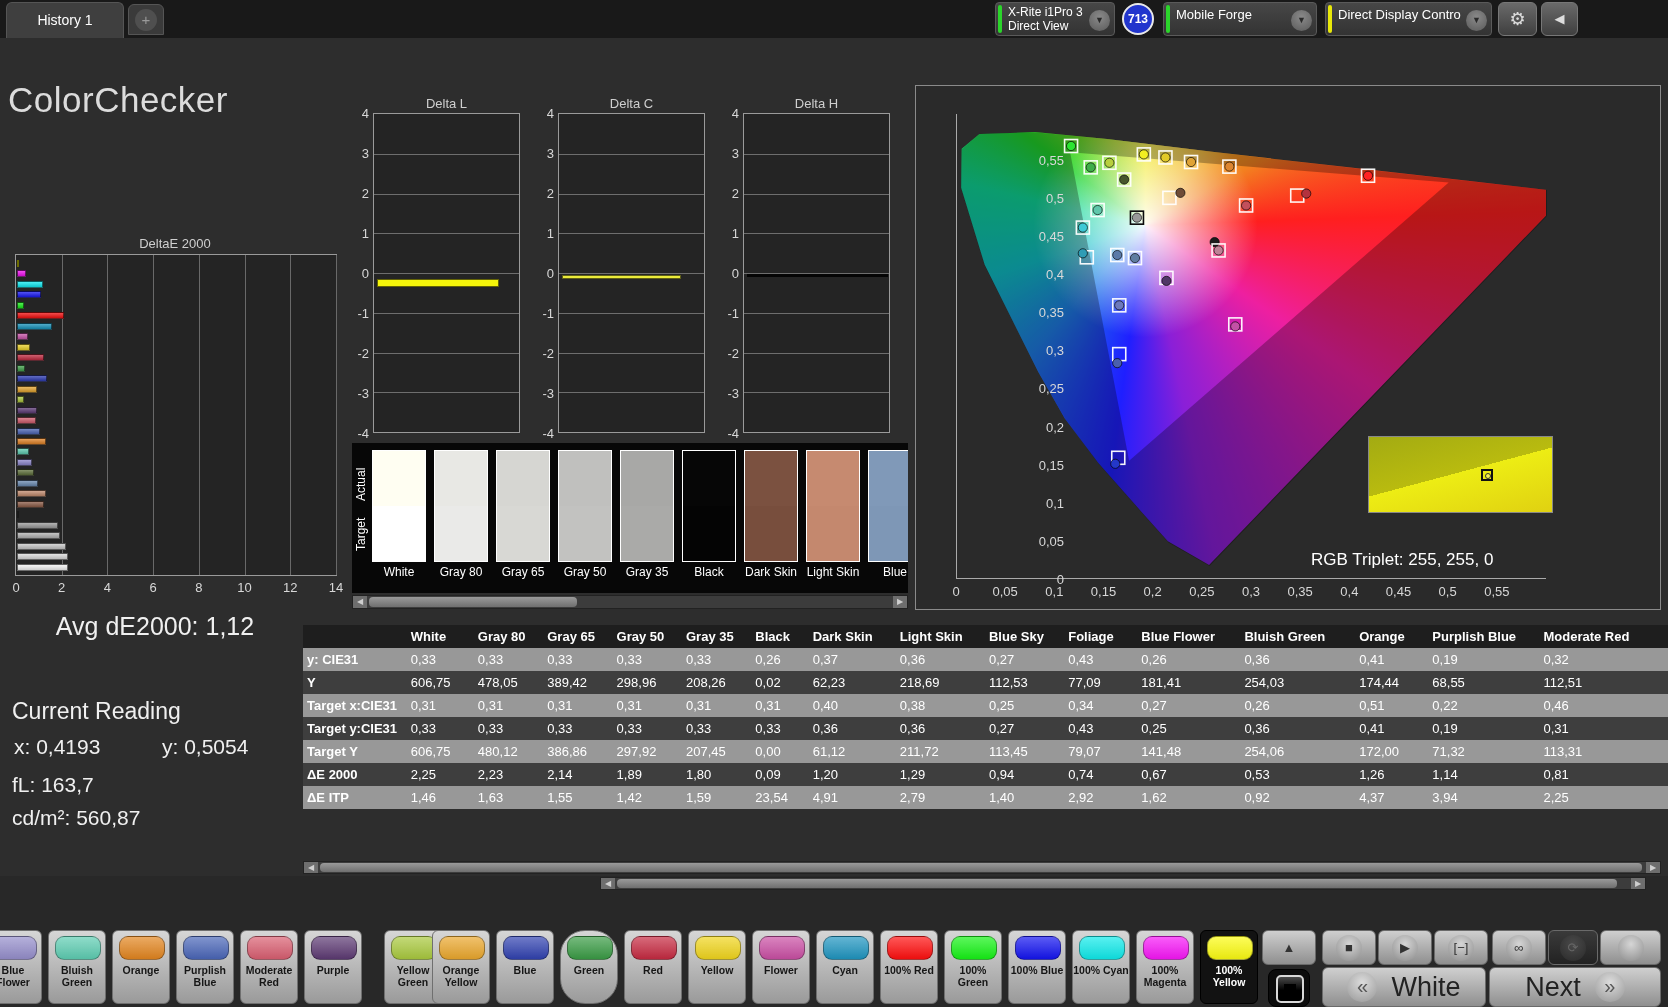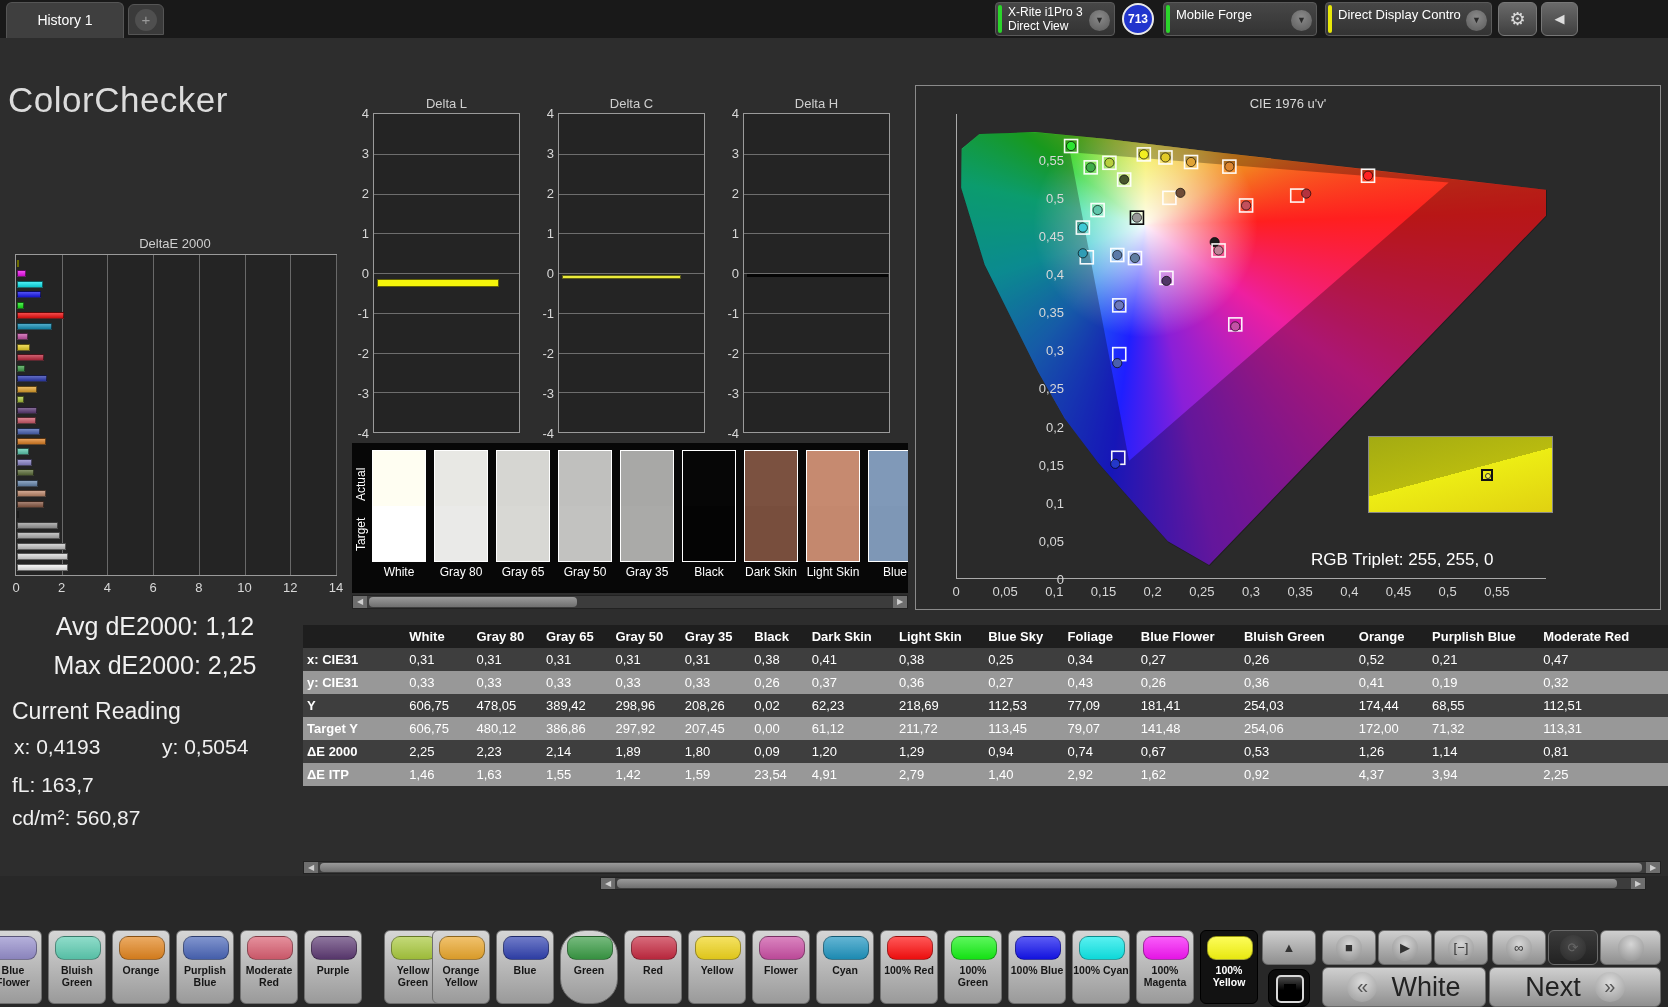--- a/index.html
+++ b/index.html
@@ -324,21 +324,20 @@
         <div class="sw-label" style="left: 516px;">Blue</div>
       </div>
   </div>
   <div class="hscroll" style="left:352px;top:595px;width:556px;height:14px;">
     <span class="btn" style="left:0;">◀</span>
     <span class="thumb" style="left:16px;width:208px;"></span>
     <span class="btn" style="right:0;">▶</span>
   </div>
 
   <div class="cie-panel">
-    <div class="cie-title">CIE 1976 u'v'</div>
     <div class="cie-plot">
       <div class="horseshoe"></div>
       <svg class="cie-svg" id="cieSvg" width="590" height="465" viewBox="0 0 590 465">
         <path d="M252.6,452 L211.4,428.4 L184.8,398.7 L141.6,349.8 L108.2,304.9 L81.6,258.5 L27.5,151.2 L3.9,74 L4.9,35.1 L22.6,19.8 L77.7,18.3 L150.5,25.1 L257.6,38.1 L396.3,54.1 L511.3,67.1 L612.6,78.5 Z M113.1,38.2 L491.7,68.6 L172.1,346.8 Z" fill="rgba(0,0,0,0.28)" fill-rule="evenodd"></path>
       <rect x="107.56666666666668" y="25.516393442622963" width="13" height="13" fill="none" stroke="rgba(255,255,255,0.95)" stroke-width="1.6"></rect>
           <circle cx="114.06666666666668" cy="32.01639344262296" r="4.6" fill="#2ce432" stroke="rgba(0,0,0,0.65)" stroke-width="1"></circle>
           <rect x="127.23333333333335" y="46.860655737704874" width="13" height="13" fill="none" stroke="rgba(255,255,255,0.95)" stroke-width="1.6"></rect>
           <circle cx="133.73333333333335" cy="53.360655737704874" r="4.6" fill="#3fae4a" stroke="rgba(0,0,0,0.65)" stroke-width="1"></circle>
           <rect x="145.91666666666669" y="42.2868852459016" width="13" height="13" fill="none" stroke="rgba(255,255,255,0.95)" stroke-width="1.6"></rect>
           <circle cx="152.41666666666669" cy="48.7868852459016" r="4.6" fill="#b8cf3e" stroke="rgba(0,0,0,0.65)" stroke-width="1"></circle>
@@ -417,21 +416,20 @@
       </div>
     <div class="cie-inset">
       <span class="inset-marker" style="left:112px;top:32px;">
           <i></i>
         </span>
     </div>
     <div class="rgb-triplet">RGB Triplet: 255, 255, 0</div>
   </div>
 
   <div class="stat" style="left:10px;top:612px;width:290px;text-align:center;font-size:25px;">Avg dE2000: 1,12</div>
-  <div class="stat" style="left:10px;top:651px;width:290px;text-align:center;font-size:25px;">Max dE2000: 2,25</div>
   <div class="stat" style="left:12px;top:698px;font-size:23px;">Current Reading</div>
   <div class="stat" style="left:14px;top:735px;font-size:21px;">x: 0,4193</div>
   <div class="stat" style="left:162px;top:735px;font-size:21px;">y: 0,5054</div>
   <div class="stat" style="left:12px;top:773px;font-size:21px;">fL: 163,7</div>
   <div class="stat" style="left:12px;top:806px;font-size:21px;">cd/m²: 560,87</div>
 
   <div class="tblwrap">
     <table class="datatbl" id="dataTable">
         <colgroup>
           <col style="width: 104px;">
@@ -465,38 +463,20 @@
             <th>Blue Sky</th>
             <th>Foliage</th>
             <th>Blue Flower</th>
             <th>Bluish Green</th>
             <th>Orange</th>
             <th>Purplish Blue</th>
             <th>Moderate Red</th>
           </tr>
         </thead>
         <tbody>
-          <tr class="dark">
-            <td class="rl">x: CIE31</td>
-            <td>0,31</td>
-            <td>0,31</td>
-            <td>0,31</td>
-            <td>0,31</td>
-            <td>0,31</td>
-            <td>0,38</td>
-            <td>0,41</td>
-            <td>0,38</td>
-            <td>0,25</td>
-            <td>0,34</td>
-            <td>0,27</td>
-            <td>0,26</td>
-            <td>0,52</td>
-            <td>0,21</td>
-            <td>0,47</td>
-          </tr>
           <tr class="lite">
             <td class="rl">y: CIE31</td>
             <td>0,33</td>
             <td>0,33</td>
             <td>0,33</td>
             <td>0,33</td>
             <td>0,33</td>
             <td>0,26</td>
             <td>0,37</td>
             <td>0,36</td>
@@ -518,20 +498,56 @@
             <td>0,02</td>
             <td>62,23</td>
             <td>218,69</td>
             <td>112,53</td>
             <td>77,09</td>
             <td>181,41</td>
             <td>254,03</td>
             <td>174,44</td>
             <td>68,55</td>
             <td>112,51</td>
+          </tr>
+          <tr class="lite">
+            <td class="rl">Target x:CIE31</td>
+            <td>0,31</td>
+            <td>0,31</td>
+            <td>0,31</td>
+            <td>0,31</td>
+            <td>0,31</td>
+            <td>0,31</td>
+            <td>0,40</td>
+            <td>0,38</td>
+            <td>0,25</td>
+            <td>0,34</td>
+            <td>0,27</td>
+            <td>0,26</td>
+            <td>0,51</td>
+            <td>0,22</td>
+            <td>0,46</td>
+          </tr>
+          <tr class="dark">
+            <td class="rl">Target y:CIE31</td>
+            <td>0,33</td>
+            <td>0,33</td>
+            <td>0,33</td>
+            <td>0,33</td>
+            <td>0,33</td>
+            <td>0,33</td>
+            <td>0,36</td>
+            <td>0,36</td>
+            <td>0,27</td>
+            <td>0,43</td>
+            <td>0,25</td>
+            <td>0,36</td>
+            <td>0,41</td>
+            <td>0,19</td>
+            <td>0,31</td>
           </tr>
           <tr class="lite">
             <td class="rl">Target Y</td>
             <td>606,75</td>
             <td>480,12</td>
             <td>386,86</td>
             <td>297,92</td>
             <td>207,45</td>
             <td>0,00</td>
             <td>61,12</td>

